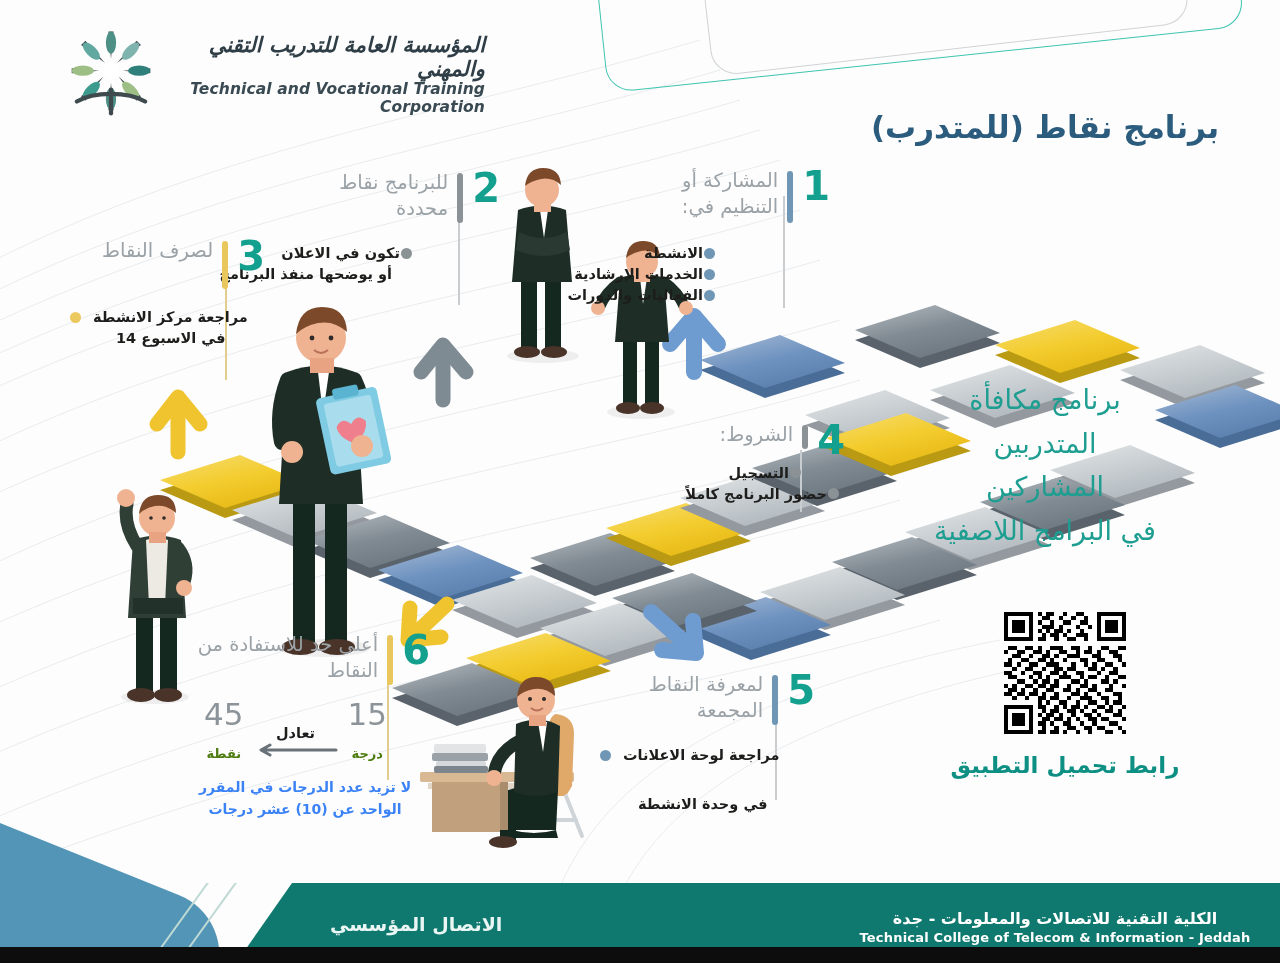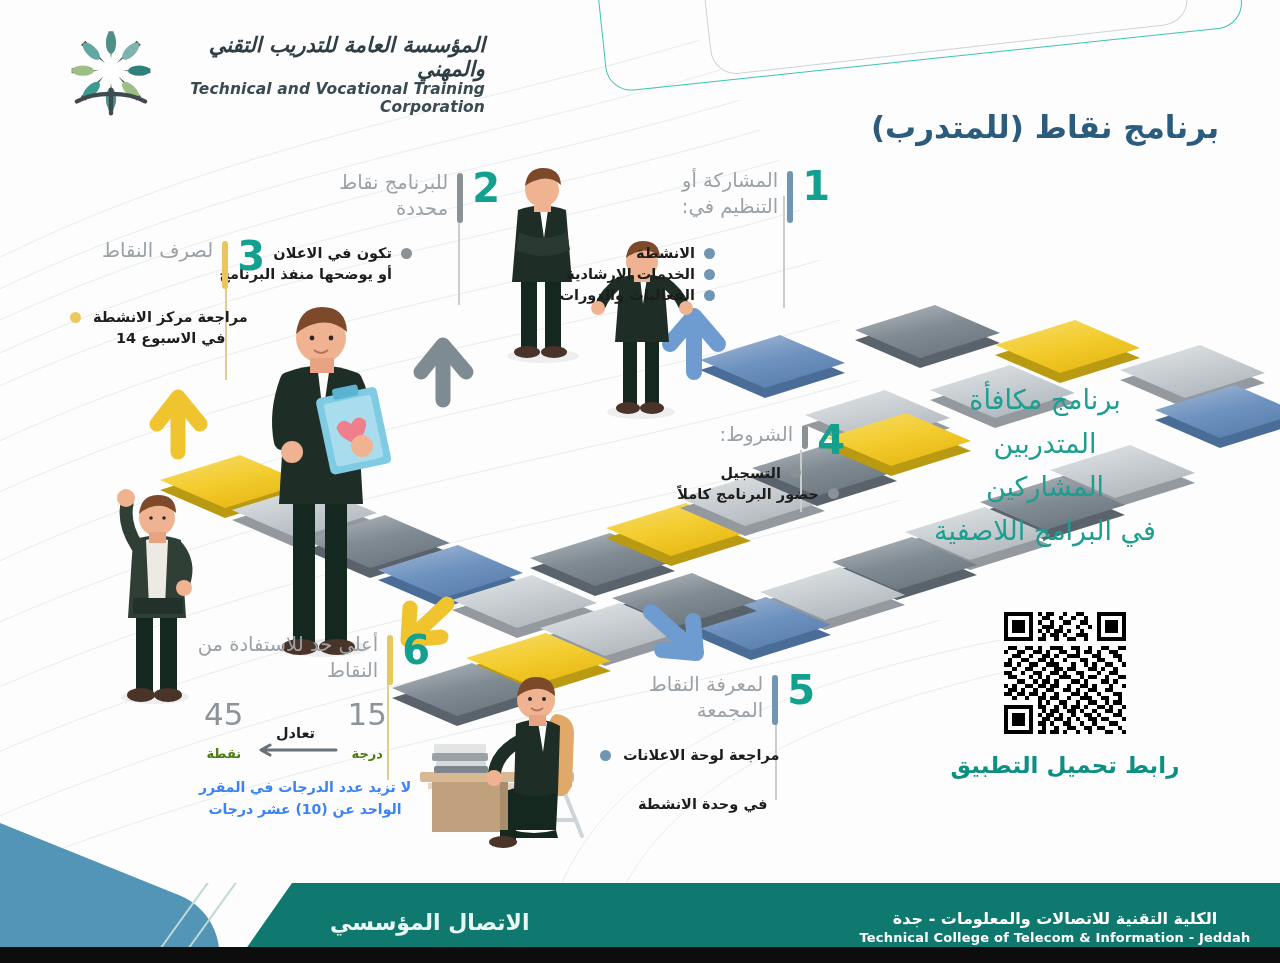--- a/index.html
+++ b/index.html
@@ -91,21 +91,21 @@
   .step-bar.blue { background: #6f97b5; }
   .step-bar.gray { background: #8b9296; }
   .step-bar.gold { background: #e9c75c; }
   .step-title {
     font-size: 19.5px; color: #9aa2a7; line-height: 1.35;
     text-align: right; font-weight: 500;
   }
   .step-items { margin-top: 9px; }
   .step-item {
     display: flex; flex-direction: row; align-items: center;
-    justify-content: flex-start; gap: 9px; margin-bottom: 5px;
+    justify-content: flex-start; gap: 1px; margin-bottom: 5px;
   }
   .bullet {
     width: 11px; height: 11px; border-radius: 50%; flex: 0 0 auto;
   }
   .bullet.blue { background: #6f97b5; }
   .bullet.gray { background: #8b9296; }
   .bullet.gold { background: #ecc95f; }
   .item-label {
     font-size: 14.5px; font-weight: 700; color: #1d1d1b; white-space: nowrap;
   }
@@ -130,21 +130,21 @@
   .equals-word { font-size: 14.5px; font-weight: 700; color: #1d1d1b; }
   .equals-arrow { display:block; margin-top: 2px; }
 
   
   .board { position: absolute; left: 0; top: 0; width: 1280px; height: 963px; z-index: 3; pointer-events: none; }
 
   
   .footer-bar { position: absolute; left: 0; bottom: 0; width: 1280px; height: 80px; z-index: 8; }
   .footer-left {
     position: absolute; bottom: 28px; left: 330px;
-    color: #eaf6f4; font-size: 22px; font-weight: 600; z-index: 9;
+    color: #eaf6f4; font-size: 19px; font-weight: 600; z-index: 9;
   }
   .footer-right {
     position: absolute; bottom: 16px; left: 845px; width: 420px;
     text-align: center; color: #ffffff; z-index: 9; line-height: 1.35;
   }
   .footer-ar { font-size: 16px; font-weight: 700; }
   .footer-en { font-size: 13px; font-weight: 700; letter-spacing: .2px; }
   .footer-black { position:absolute; left:0; bottom:0; width:1280px; height:16px; background:#0d0d0d; z-index: 10; }
 </style>
 </head>

